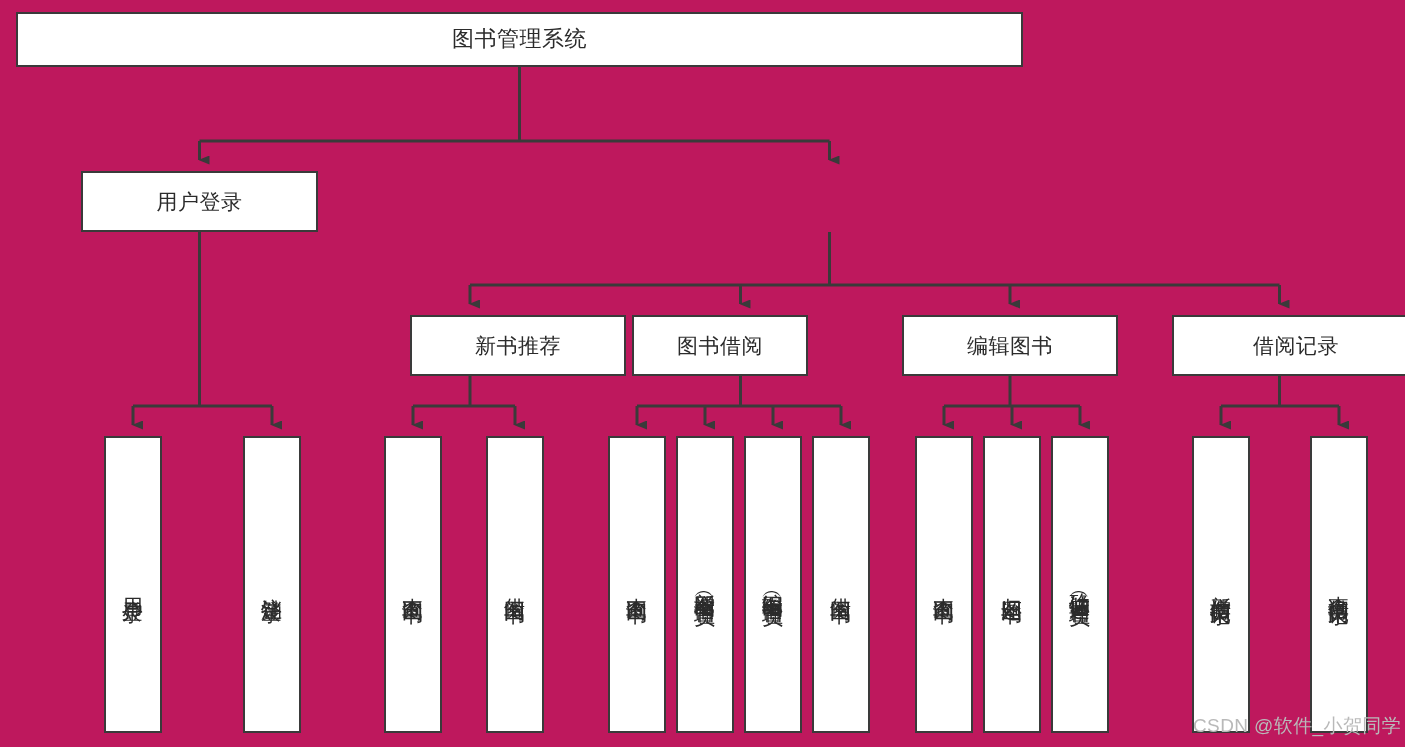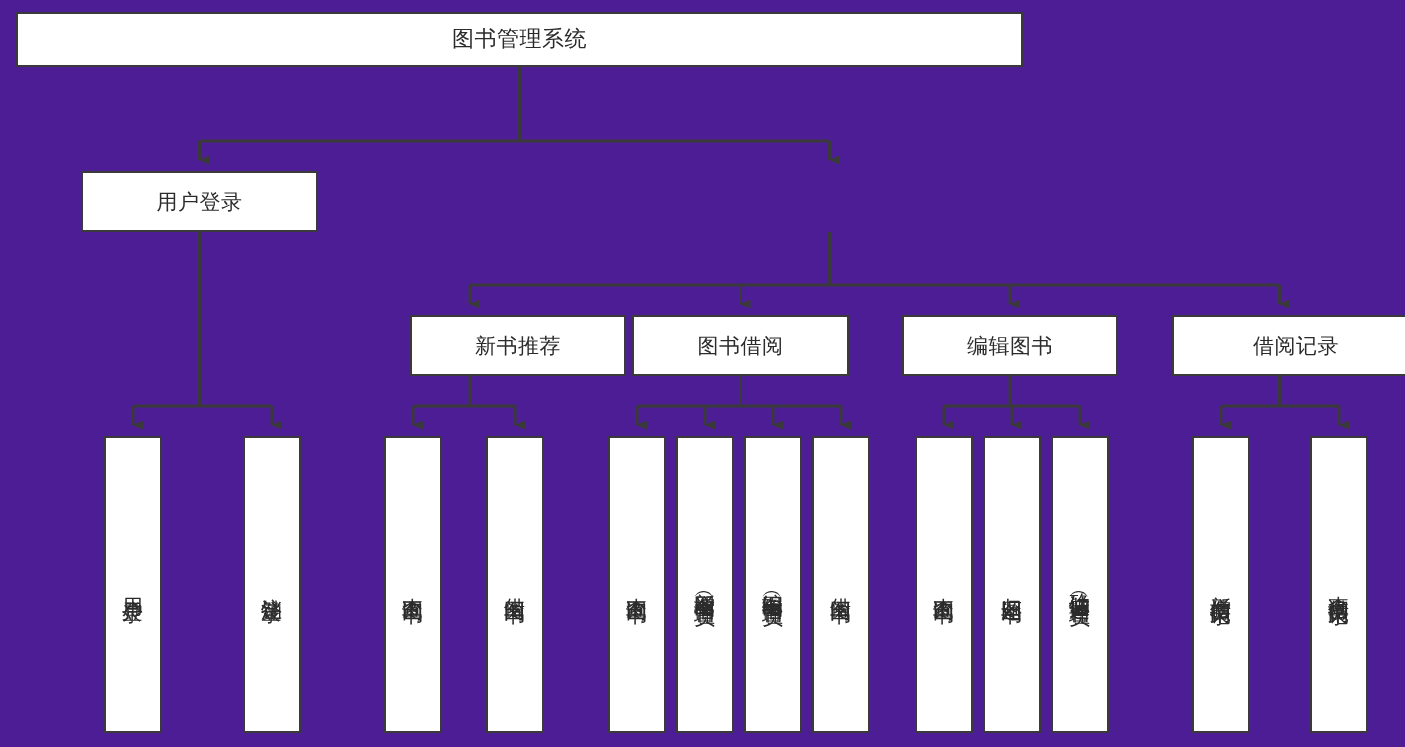--- a/index.html
+++ b/index.html
@@ -8,21 +8,21 @@
     padding: 0;
     background: #ffffff;
   }
   body {
     font-family: "Liberation Sans", "DejaVu Sans", sans-serif;
   }
   #canvas {
     position: relative;
     width: 1405px;
     height: 747px;
-    background: #4c1d95;
+    background: #be185d;
     overflow: hidden;
   }
   #diagram-svg {
     position: absolute;
     left: 0;
     top: 0;
     width: 1405px;
     height: 747px;
   }
   .node-layer {
@@ -128,21 +128,21 @@
   <div class="node-layer" id="nodes-layer">
       <div class="node horiz root" style="left: 16px; top: 12px; width: 1007px; height: 55px;">
         <span class="node-label">图书管理系统</span>
       </div>
       <div class="node horiz" style="left: 81px; top: 171px; width: 237px; height: 61px;">
         <span class="node-label">用户登录</span>
       </div>
       <div class="node horiz" style="left: 362px; top: 315px; width: 216px; height: 61px; margin-left: 48px;">
         <span class="node-label">新书推荐</span>
       </div>
-      <div class="node horiz" style="left: 632px; top: 315px; width: 217px; height: 61px;">
+      <div class="node horiz" style="left: 632px; top: 315px; width: 176px; height: 61px;">
         <span class="node-label">图书借阅</span>
       </div>
       <div class="node horiz" style="left: 902px; top: 315px; width: 216px; height: 61px;">
         <span class="node-label">编辑图书</span>
       </div>
       <div class="node horiz" style="left: 1172px; top: 315px; width: 248px; height: 61px;">
         <span class="node-label">借阅记录</span>
       </div>
       <div class="node vert" style="left: 104px; top: 436px; width: 58px; height: 297px;">
         <span class="node-label">用户登录</span>
@@ -178,13 +178,14 @@
         <span class="node-label">确认归还（管理员）</span>
       </div>
       <div class="node vert" style="left: 1192px; top: 436px; width: 58px; height: 297px;">
         <span class="node-label">新增借阅记录</span>
       </div>
       <div class="node vert" style="left: 1310px; top: 436px; width: 58px; height: 297px;">
         <span class="node-label">查询借阅记录</span>
       </div>
     </div>
 
+  <div class="watermark" style="left:1193px; top:713px;">CSDN @软件_小贺同学</div>
 </div>
 
 </body></html>

